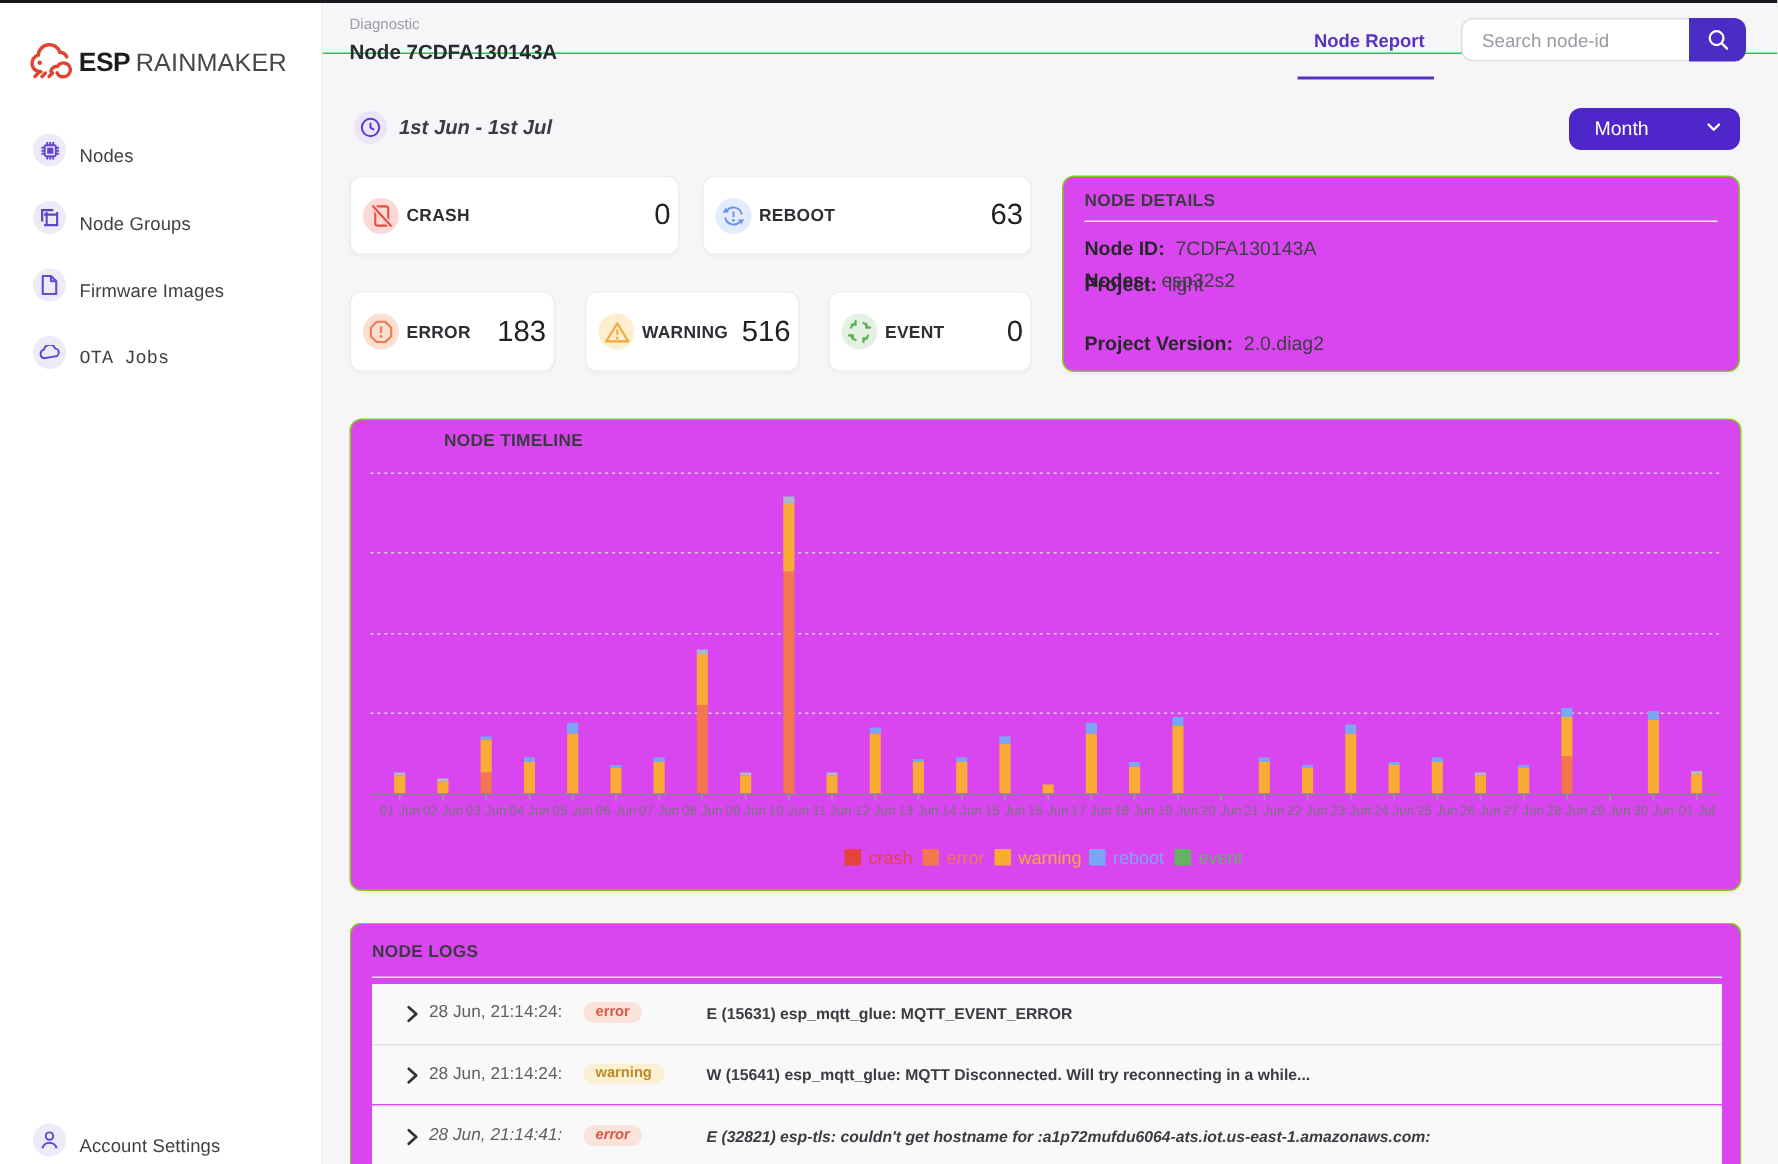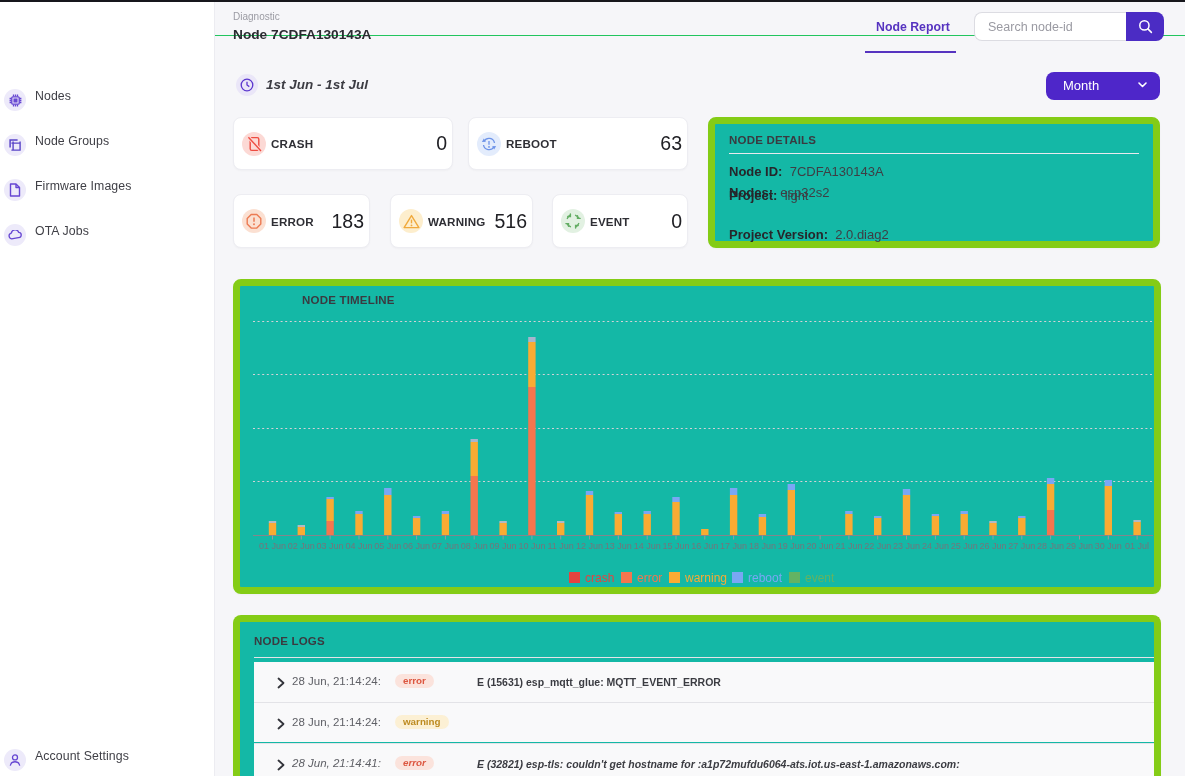--- a/index.html
+++ b/index.html
@@ -2,21 +2,21 @@
 <html><head>
 <meta charset="utf-8">
 <style>
 * { margin:0; padding:0; box-sizing:border-box; }
 html,body { width:1185px; height:776px; overflow:hidden; }
 body { font-family:"Liberation Sans", sans-serif; background:#f6f6f9; position:relative; }
 #topline { position:absolute; left:0; top:0; width:1185px; height:2px; background:#17171c; z-index:50; }
 
 #sidebar { position:absolute; left:0; top:2px; width:215px; height:774px; background:#fff; border-right:1px solid #ececf1; z-index:10; }
 #logo { position:absolute; left:19px; top:24px; }
-.menu-item { position:absolute; left:4px; display:flex; align-items:flex-start; }
+.menu-item { position:absolute; left:22px; display:flex; align-items:flex-end; }
 .icircle { width:22px; height:22px; border-radius:50%; background:#edeafa; display:flex; align-items:center; justify-content:center; }
 .mlabel { margin-left:9px; font-size:12.3px; color:#3f3f46; letter-spacing:0.1px; }
 
 #main { position:absolute; left:215px; top:2px; width:970px; height:774px; background:#f6f6f9; }
 #header { position:absolute; left:0; top:0; width:970px; height:34px; border-bottom:1px solid #22c55e; background:#f6f6f9; }
 .diag { position:absolute; left:18px; top:9px; font-size:10px; color:#9b9ba3; }
 .nodetitle { position:absolute; left:18px; top:25px; font-size:13.7px; font-weight:bold; color:#2a2a30; }
 .tab { position:absolute; left:661px; top:18px; font-size:12.3px; font-weight:bold; color:#5633c0; }
 .tabline { position:absolute; left:650px; top:49px; width:91px; height:2px; background:#5633c0; }
 .searchbox { position:absolute; left:759px; top:10px; width:152px; height:29px; background:#fff; border:1px solid #dcdce2; border-right:none; border-radius:8px 0 0 8px; font-size:12.5px; color:#9a9aa2; line-height:29px; padding-left:13px; }
@@ -25,41 +25,51 @@
 .clockcircle { position:absolute; left:21px; top:72px; width:22px; height:22px; border-radius:50%; background:#eae6f8; display:flex; align-items:center; justify-content:center; }
 .daterange { position:absolute; left:51px; top:75px; font-size:13.5px; font-weight:bold; color:#3c3c43;font-style:italic; }
 .monthbtn { position:absolute; left:831px; top:70px; width:114px; height:28px; background:#4e26c9; border-radius:8px; color:#fff; font-size:13px; font-weight:normal; line-height:28px; padding-left:17px; }
 .monthbtn svg { position:absolute; right:13px; top:10px; }
 
 .card { position:absolute; background:#fff; border-radius:8px; border:1px solid #ededf2; box-shadow:0 1px 2px rgba(0,0,0,0.03); display:flex; align-items:center; }
 .ccircle { width:24px; height:24px; border-radius:50%; display:flex; align-items:center; justify-content:center; margin-left:8px; flex:none; }
 .clabel { margin-left:5px; font-size:11.6px; font-weight:bold; color:#2e2e34; letter-spacing:0.2px; }
 .cnum { margin-left:auto; margin-right:5px; font-size:19.5px; color:#202025; }
 
-.panel { position:absolute; background:#14b8a6; border-radius:8px; border:7px solid #84cc16; box-shadow:0 1px 2px rgba(0,0,0,0.03); }
+.panel { position:absolute; background:#d946ef; border-radius:8px; border:1px solid #84cc16; box-shadow:0 1px 2px rgba(0,0,0,0.03); }
 .ptitle { font-size:11.5px; font-weight:bold; color:#3a3a40; letter-spacing:0.2px; }
 
 #details .ptitle { position:absolute; left:14px; top:10px; }
 #details .divider { position:absolute; left:14px; right:14px; top:29px; height:1px; background:#e9e9ee; }
 .drow { position:absolute; left:14px; font-size:13px; color:#3e3e44; }
 .drow b { color:#26262b; font-weight:bold; }
 
 .logrow { position:absolute; left:14px; width:900px; height:40px; background:#f9f9fa; border-top:1px solid #e3e3e7; }
 .logrow .chev { position:absolute; left:23px; top:13px; }
 .logrow .ts { position:absolute; left:38px; top:13px; font-size:11.5px; color:#5f6066; }
 .badge { position:absolute; left:141px; top:12px; height:14px; border-radius:7px; font-size:9.8px; font-weight:bold; line-height:14px; padding:0 8px; }
 .badge.err { background:#fbe3dc; color:#dc5740; }
 .badge.warn { background:#fcf0d4; color:#bd8b22; }
 .logmsg { position:absolute; left:223px; top:14px; font-size:10.5px; font-weight:bold; color:#3b3c42; }
 </style>
 </head>
 <body>
 <div id="topline"></div>
 
 <div id="sidebar">
+  <div id="logo"><svg width="175" height="30" viewBox="0 0 175 30">
+<g stroke="#df4430" fill="none" stroke-width="2.3" stroke-linecap="round">
+<path d="M8.3 21.8 a5.6 5.6 0 0 1 -1.8 -11.0 a7.4 7.4 0 0 1 14.4 -2.0 a5.1 5.1 0 0 1 4.6 3.2"></path>
+<path d="M14.9 21.6 a4.6 4.6 0 0 1 4.3 -3.4 m0.1 0.1 a4.6 4.6 0 1 1 3.9 6.9 a4.6 4.6 0 0 1 -4.1 -2.6"></path>
+<path d="M4.3 25.0 l2.3 -2.3 M9.0 25.0 l2.3 -2.3 M13.7 25.0 l2.3 -2.3"></path>
+</g>
+<circle cx="7.5" cy="15.8" r="1.5" fill="#df4430"></circle>
+<text x="33.5" y="21.6" font-family="Liberation Sans, sans-serif" font-size="17.6" font-weight="bold" fill="#1b1b20" letter-spacing="-0.3">ESP</text>
+<text x="71.5" y="21.6" font-family="Liberation Sans, sans-serif" font-size="16.8" fill="#46464c" letter-spacing="0.1">RAINMAKER</text>
+</svg></div>
   <div class="menu-item" style="top:87px;">
       <span class="icircle">
         <svg width="13" height="13" viewBox="0 0 13 13">
           <g stroke="#6646d2" fill="none" stroke-width="1.3">
             <rect x="2.8" y="2.8" width="7.4" height="7.4" rx="1"></rect>
             <rect x="5.1" y="5.1" width="2.8" height="2.8" fill="#6646d2"></rect>
             <path d="M4.5 2.6 v-2 M6.5 2.6 v-2 M8.5 2.6 v-2 M4.5 12.4 v-2 M6.5 12.4 v-2 M8.5 12.4 v-2 M2.6 4.5 h-2 M2.6 6.5 h-2 M2.6 8.5 h-2 M12.4 4.5 h-2 M12.4 6.5 h-2 M12.4 8.5 h-2"></path>
           </g>
         </svg>
       </span>
@@ -78,21 +88,21 @@
     </div>
   <div class="menu-item" style="top:177px;">
       <span class="icircle">
         <svg width="12" height="14" viewBox="0 0 12 14">
           <path d="M1.5 1 h5.5 l3.5 3.5 v8.5 h-9 z" fill="none" stroke="#6646d2" stroke-width="1.4" stroke-linejoin="round"></path>
           <path d="M7 1 v3.5 h3.5" fill="none" stroke="#6646d2" stroke-width="1.4" stroke-linejoin="round"></path>
         </svg>
       </span>
       <span class="mlabel">Firmware Images</span>
     </div>
-  <div class="menu-item" style="top:222px;">
+  <div class="menu-item" style="top:222px;font-family:Liberation Mono, monospace;">
       <span class="icircle">
         <svg width="14" height="10" viewBox="0 0 14 10">
           <path d="M3.6 8.8 a2.9 2.9 0 0 1 -0.3 -5.7 a3.9 3.9 0 0 1 7.5 -0.7 a2.6 2.6 0 0 1 -0.4 5.2 z" fill="none" stroke="#6646d2" stroke-width="1.3" stroke-linejoin="round"></path>
         </svg>
       </span>
       <span class="mlabel">OTA Jobs</span>
     </div>
   <div class="menu-item" style="top:747px;">
       <span class="icircle">
         <svg width="14" height="14" viewBox="0 0 14 14">
@@ -367,20 +377,21 @@
         <span class="ts">28 Jun, 21:14:24:</span>
       <span class="badge err">error</span>
       <span class="logmsg">E (15631) esp_mqtt_glue: MQTT_EVENT_ERROR</span>
     </div>
     <div class="logrow" style="top:80px;">
       <span class="chev"><svg width="8" height="12" viewBox="0 0 8 12">
             <path d="M1.5 1.5 l5 4.5 -5 4.5" fill="none" stroke="#33343a" stroke-width="1.8" stroke-linecap="round" stroke-linejoin="round"></path>
           </svg></span>
         <span class="ts">28 Jun, 21:14:24:</span>
       <span class="badge warn">warning</span>
+      <span class="logmsg">W (15641) esp_mqtt_glue: MQTT Disconnected. Will try reconnecting in a while...</span>
     </div>
     <div class="logrow" style="top:121px;font-style:italic;">
       <span class="chev"><svg width="8" height="12" viewBox="0 0 8 12">
             <path d="M1.5 1.5 l5 4.5 -5 4.5" fill="none" stroke="#33343a" stroke-width="1.8" stroke-linecap="round" stroke-linejoin="round"></path>
           </svg></span>
         <span class="ts">28 Jun, 21:14:41:</span>
       <span class="badge err">error</span>
       <span class="logmsg">E (32821) esp-tls: couldn't get hostname for :a1p72mufdu6064-ats.iot.us-east-1.amazonaws.com:</span>
     </div>
   </div>

